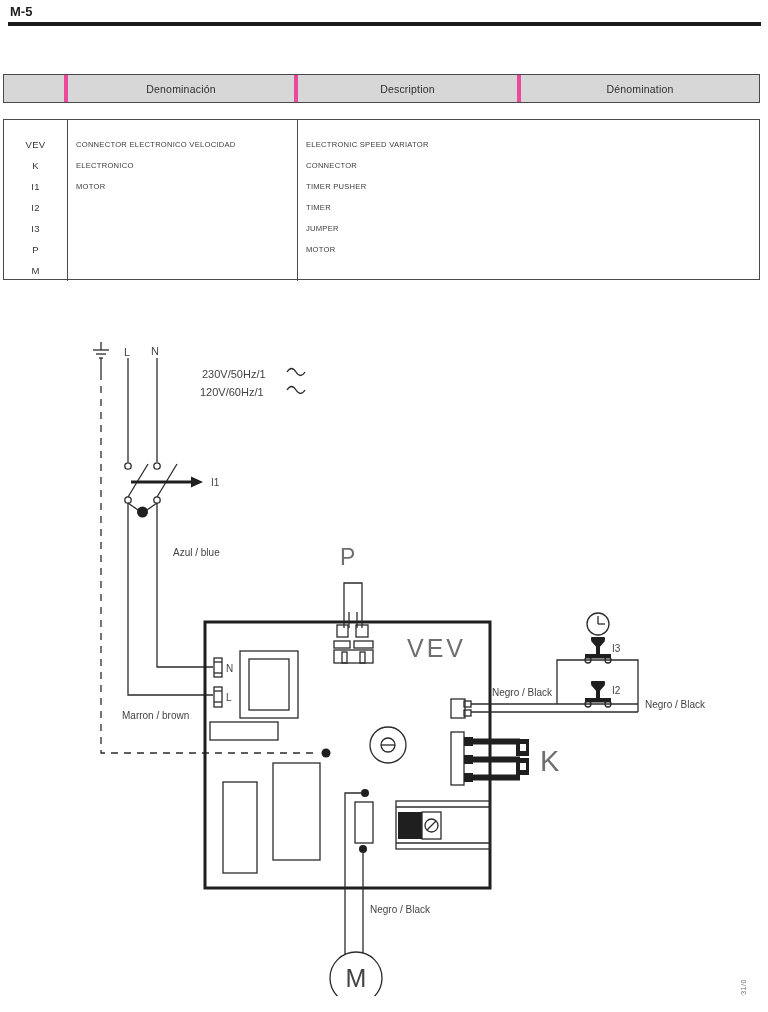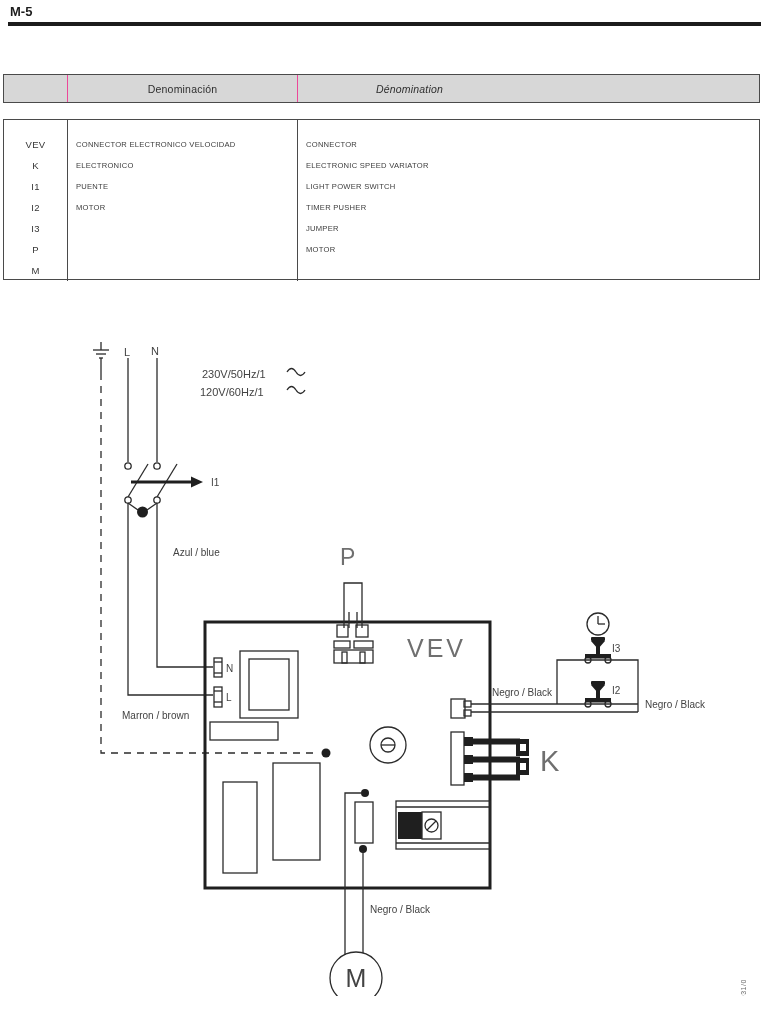--- a/index.html
+++ b/index.html
@@ -6,22 +6,22 @@
   .page{position:relative;width:768px;height:996px;background:#ffffff;overflow:hidden;
         font-family:"Liberation Sans",sans-serif;color:#333;}
   .m5{position:absolute;left:10px;top:4px;font-size:13px;font-weight:bold;color:#1d1d1d;}
   .rule{position:absolute;left:8px;top:22px;width:753px;height:4px;background:#1c1c1c;}
 
   
   .tbl-head{position:absolute;left:3px;top:74px;width:757px;height:29px;background:#d7d7d7;
             border:1px solid #4a4a4a;box-sizing:border-box;display:grid;
             grid-template-columns:64px 230px 223px 1fr;}
   .tbl-head .hc{display:flex;align-items:center;justify-content:center;font-size:10.5px;
-            color:#2e2e2e;border-right:1px solid #ec4899;letter-spacing:.2px;}
-  .tbl-head .hc:last-child{border-right:none;font-style:italic;}
+            color:#2e2e2e;border-right:4px solid #ec4899;letter-spacing:.2px;}
+  .tbl-head .hc:last-child{border-right:none;}
 
   .tbl-body{position:absolute;left:3px;top:119px;width:757px;height:161px;
             border:1px solid #4a4a4a;box-sizing:border-box;display:grid;
             grid-template-columns:64px 230px 223px 1fr;background:#fff;}
   .col{border-right:1px solid #4a4a4a;padding-top:14px;box-sizing:border-box;}
   .col:last-child{border-right:none;}
   .cell{height:21px;line-height:21px;font-size:7.6px;letter-spacing:.25px;color:#3c3c3c;
         white-space:nowrap;overflow:hidden;padding-left:8px;}
   .col.sym .cell{padding-left:0;text-align:center;font-size:9.5px;color:#363636;}
 
@@ -43,44 +43,44 @@
 <body>
 
 <div class="page">
 
   <div class="m5">M-5</div>
   <div class="rule"></div>
 
   <div class="tbl-head">
     <div class="hc"></div>
     <div class="hc">Denominación</div>
+    <div class="hc">Description</div>
     <div class="hc">Dénomination</div>
   </div>
 
   <div class="tbl-body">
     <div class="col sym">
       <div class="cell">VEV</div>
       <div class="cell">K</div>
       <div class="cell">I1</div>
       <div class="cell">I2</div>
       <div class="cell">I3</div>
       <div class="cell">P</div>
       <div class="cell">M</div>
     </div>
     <div class="col">
       <div class="cell">CONNECTOR ELECTRONICO VELOCIDAD</div>
       <div class="cell">ELECTRONICO</div>
-      <div class="cell">PUENTE</div>
       <div class="cell">MOTOR</div>
     </div>
     <div class="col">
+      <div class="cell">ELECTRONIC SPEED VARIATOR</div>
       <div class="cell">CONNECTOR</div>
-      <div class="cell">ELECTRONIC SPEED VARIATOR</div>
-      <div class="cell">LIGHT POWER SWITCH</div>
       <div class="cell">TIMER PUSHER</div>
+      <div class="cell">TIMER</div>
       <div class="cell">JUMPER</div>
       <div class="cell">MOTOR</div>
     </div>
   </div>
 
   <svg class="diagram" viewBox="0 0 768 1012">
 
     <g>
       <line class="ln" x1="101" y1="342" x2="101" y2="350"></line>
       <line class="ln" x1="93" y1="350" x2="109" y2="350"></line>

